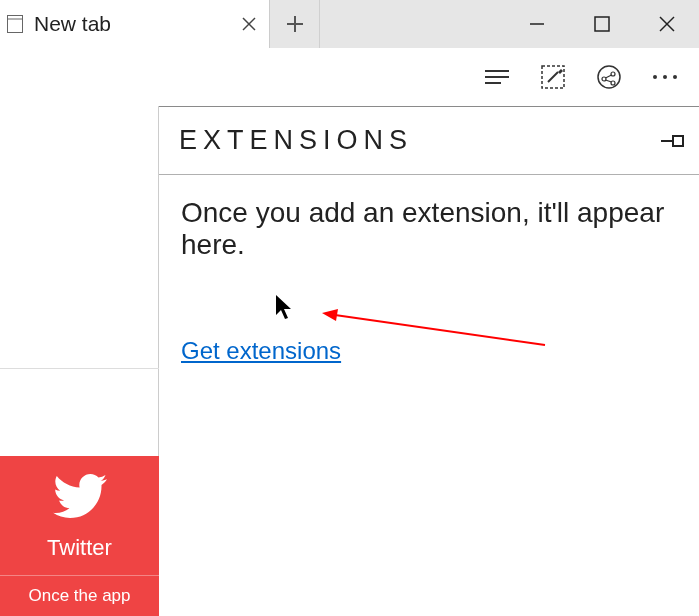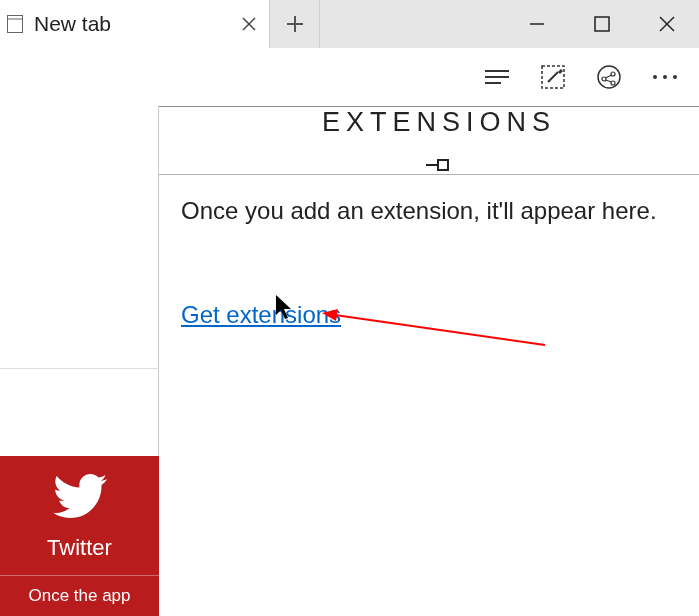--- a/index.html
+++ b/index.html
@@ -67,21 +67,21 @@
   .left-col {
     position:absolute; left:0; top:106px; bottom:0; width:159px;
     border-right:1px solid #ccc;
     background:#fff;
   }
   .left-divider {
     position:absolute; left:0; top:262px; width:159px; height:1px; background:#ddd;
   }
   .twitter-tile {
     position:absolute; left:0; bottom:0; width:159px;
-    background:#b91c1c; color:#fff;
+    background:#ef4444; color:#fff;
     text-align:center;
     font-size:20px;
   }
   .twitter-tile .bird {
     padding:18px 0 4px 0;
   }
   .twitter-tile .label {
     padding:8px 0 14px 0; font-size:22px;
   }
   .twitter-tile .openapp {
@@ -90,34 +90,33 @@
   }
   
   .ext-wrapper {
     position:absolute; left:159px; top:106px; right:0; bottom:0;
     border-top:1px solid #8a8a8a;
   }
   .ext-header {
     height:68px; display:flex; align-items:center;
     border-bottom:1px solid #b0b0b0;
     padding-left:20px;
-    flex-direction:column;
   }
   .ext-header .title {
     flex:1; font-size:27px; letter-spacing:6px; color:#222;
     font-weight:400;
   }
   .ext-header .pin {
     width:50px; display:flex; justify-content:center; align-items:center;
   }
   .ext-body {
     padding:22px 22px;
   }
   .ext-desc {
-    font-size:24px; color:#222;
+    font-size:28px; color:#222;
   }
   .get-link {
     display:inline-block;
     margin-top:76px;
     font-size:24px;
     color:#0066cc;
     text-decoration:underline;
     cursor:pointer;
   }
   .load-btn {

